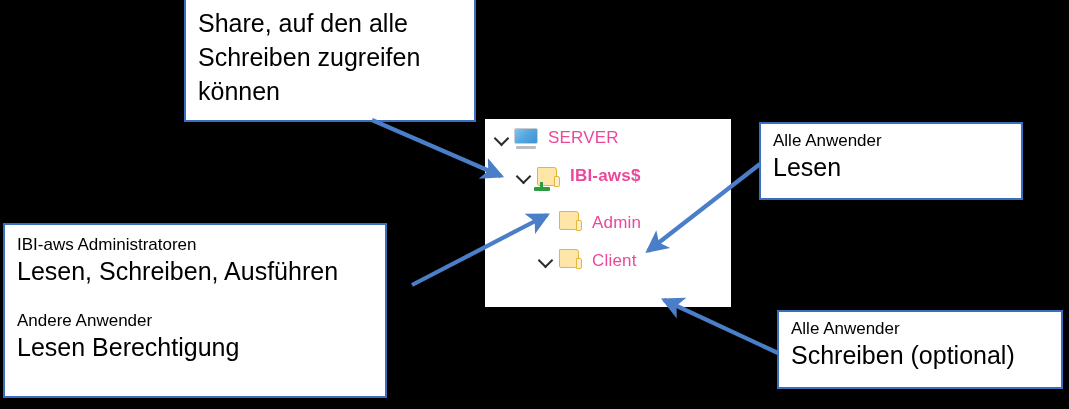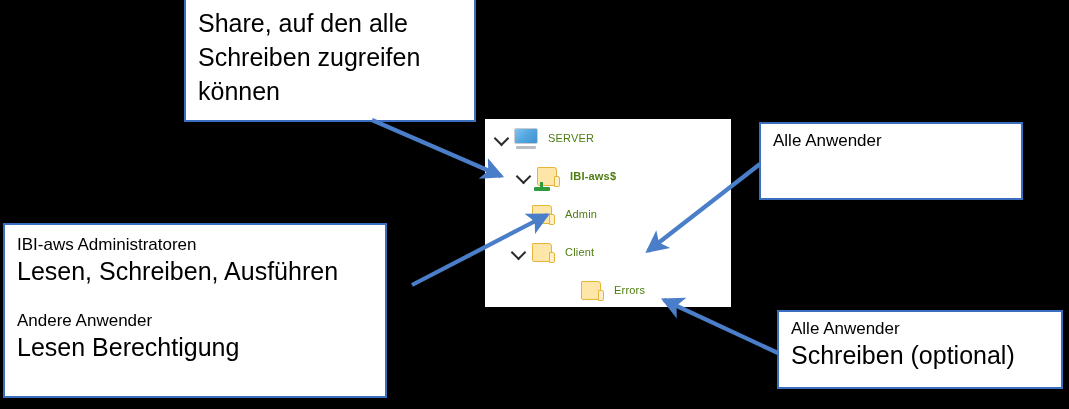--- a/index.html
+++ b/index.html
@@ -74,22 +74,22 @@
     position: absolute;
     left: 5px;
     top: 6px;
     width: 9px;
     height: 9px;
     border-right: 2.4px solid #2b2b2b;
     border-bottom: 2.4px solid #2b2b2b;
     transform: rotate(45deg);
   }
   .node-label {
-    font-size: 11px;
-    color: #4d7c0f;
+    font-size: 17px;
+    color: #ec4899;
     letter-spacing: 0.2px;
     margin-left: 9px;
     white-space: nowrap;
   }
 
   
   .ico {
     position: relative;
     width: 26px;
     height: 26px;
@@ -149,21 +149,21 @@
     top: 24px;
     width: 16px;
     height: 3.5px;
     background: #2f9b3f;
     border-radius: 1px;
   }
 
   
   .ind-0 { padding-left: 6px; }
   .ind-1 { padding-left: 28px; font-weight: bold; }
-  .ind-2 { padding-left: 23px; }
+  .ind-2 { padding-left: 50px; align-items: flex-end; }
   .ind-3 { padding-left: 72px; }
 
   
   #arrow-layer {
     position: absolute;
     left: 0; top: 0;
     width: 1069px;
     height: 409px;
     pointer-events: none;
   }
@@ -185,20 +185,21 @@
       <div class="line-big">Lesen, Schreiben, Ausführen</div>
       <div class="spacer"></div>
       <div class="line-small">Andere Anwender</div>
       <div class="line-big">Lesen Berechtigung</div>
     </div>
   </div>
 
   <div class="callout" id="cb-read" style="left:759px; top:122px; width:264px; height:78px;">
     <div class="pad" style="padding-top:5px;">
       <div class="line-small">Alle Anwender</div>
+      <div class="line-big">Lesen</div>
     </div>
   </div>
 
   <div class="callout" id="cb-write" style="left:777px; top:310px; width:286px; height:79px;">
     <div class="pad" style="padding-top:5px;">
       <div class="line-small">Alle Anwender</div>
       <div class="line-big">Schreiben (optional)</div>
     </div>
   </div>
 
@@ -232,27 +233,20 @@
     </div>
 
     <div class="tree-row ind-2" id="node-client">
       <span class="chev has"></span>
       <span class="ico">
         <span class="folder"></span>
       </span>
       <span class="node-label">Client</span>
     </div>
 
-    <div class="tree-row ind-3" id="node-errors">
-      <span class="chev"></span>
-      <span class="ico">
-        <span class="folder"></span>
-      </span>
-      <span class="node-label">Errors</span>
-    </div>
 
   </div>
 
   <svg id="arrow-layer" viewBox="0 0 1069 409">
     <defs>
       <marker id="ah" markerWidth="6" markerHeight="6" refX="4.6" refY="3" orient="auto" markerUnits="strokeWidth">
         <path d="M0,0.3 L5.4,3 L0,5.7 L1.3,3 Z" fill="#4a7ec8"></path>
       </marker>
     </defs>
 

